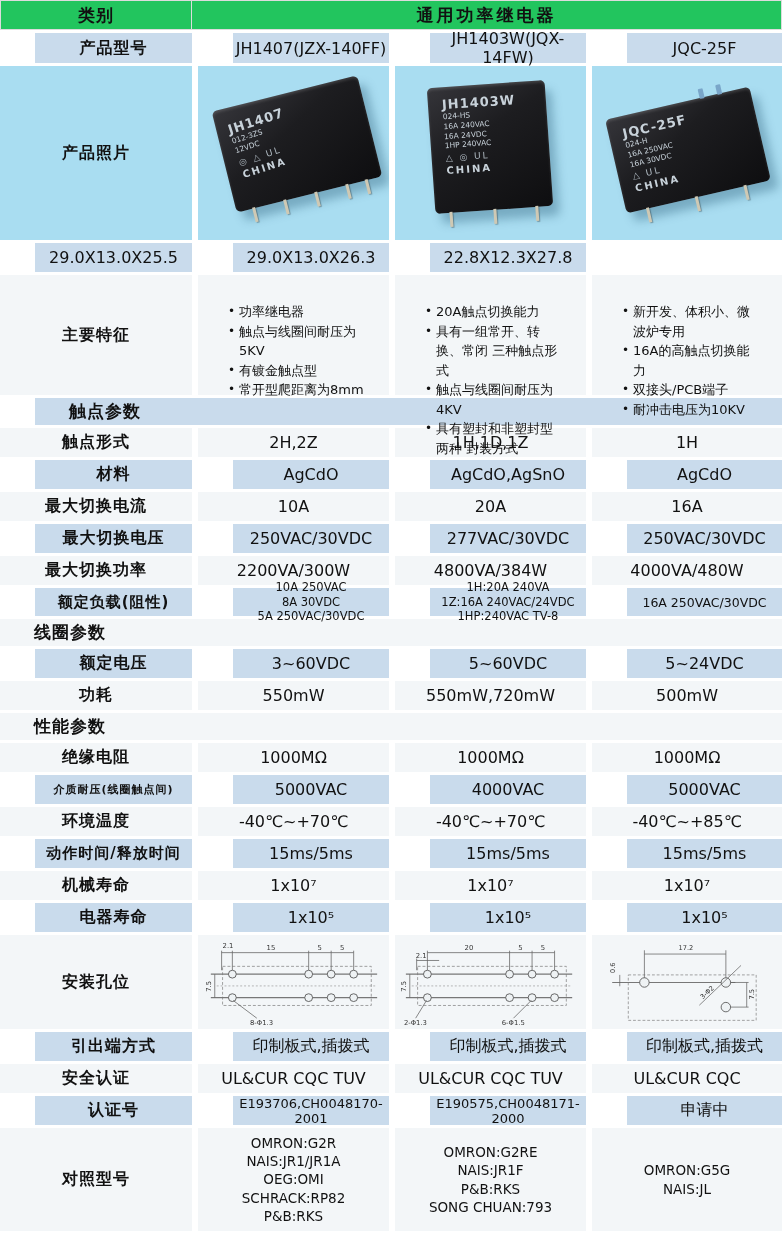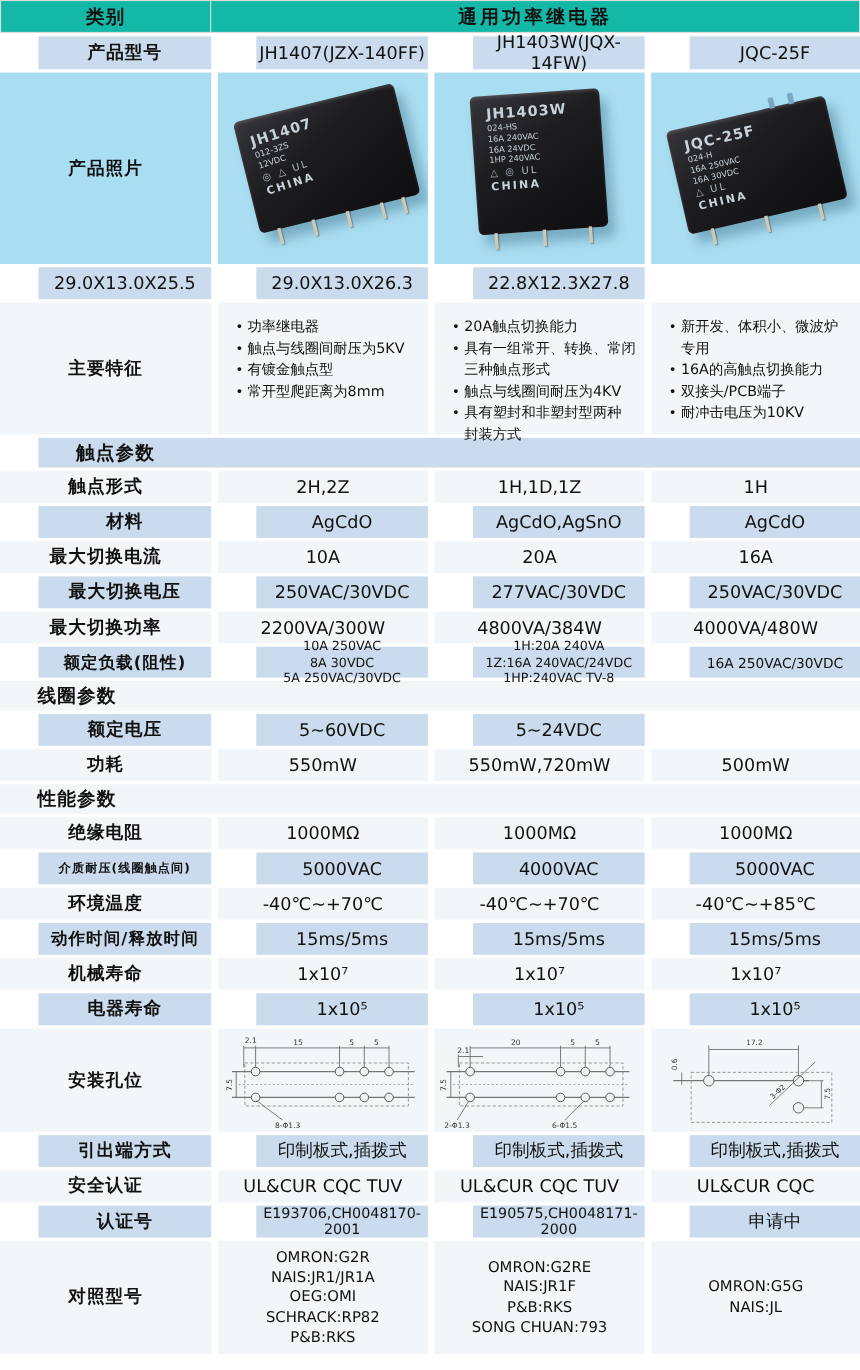--- a/index.html
+++ b/index.html
@@ -17,32 +17,32 @@
   .val  { font-size:16px; }
   .b { background:#c9dbec;margin-left:35px; }   
   .w { background:#f3f6f8; }   
   .c { background:#a9ddf1; }   
 
   .h29{height:29px} .h30{height:30px} .h42{height:28px}
   .h94{height:94px} .h103{height:103px} .h120{height:120px} .h174{height:174px}
 
   
   .hdr { grid-template-columns:192px 1fr; column-gap:0; }
-  .hdr .cell { background:#14b8a6; border:1px solid #dcdcdc; height:30px; }
+  .hdr .cell { background:#22c55e; border:1px solid #dcdcdc; height:30px; }
   .hdr .cell + .cell { border-left:none; }
   .hdr .label{ font-size:17px; }
   .hdr .val{ font-size:17px; font-weight:bold; letter-spacing:3px; }
 
   
   .band { height:27px; display:flex; align-items:center; padding-left:34px;
           font-weight:bold; font-size:17px; letter-spacing:1px; margin-bottom:3px; }
 
   
   .feat-cell { align-items:flex-start; justify-content:flex-start; padding:9px 4px 6px 12px; }
-  .feat-list { list-style:none; margin:4px; padding:0; text-align:left; }
+  .feat-list { list-style:none; margin:18px; padding:0; text-align:left; }
   .feat-list li { font-size:13px; line-height:1.5; padding-left:11px; position:relative; }
   .feat-list li::before { content:"•"; position:absolute; left:0; top:0; font-size:12px; }
 
   
   .small-lines { font-size:11.5px; line-height:1.25; }
   .cross-lines { font-size:13.5px; line-height:1.35; }
   .cert-val { font-size:13px; }
 
   
   .photo-cell { position:relative; overflow:hidden; }
@@ -224,20 +224,21 @@
           <div>1HP:240VAC TV-8</div>
         </div>
     </div>
     <div class="cell b h42" style="font-size:12.5px">16A 250VAC/30VDC</div>
   </div>
 
   <div class="band w">线圈参数</div>
 
   <div class="row">
     <div class="cell b label h29">额定电压</div>
+    <div class="cell b val h29">3~60VDC</div>
     <div class="cell b val h29">5~60VDC</div>
     <div class="cell b val h29">5~24VDC</div>
   </div>
   <div class="row">
     <div class="cell w label h29">功耗</div>
     <div class="cell w val h29">550mW</div>
     <div class="cell w val h29">550mW,720mW</div>
     <div class="cell w val h29">500mW</div>
   </div>
 

